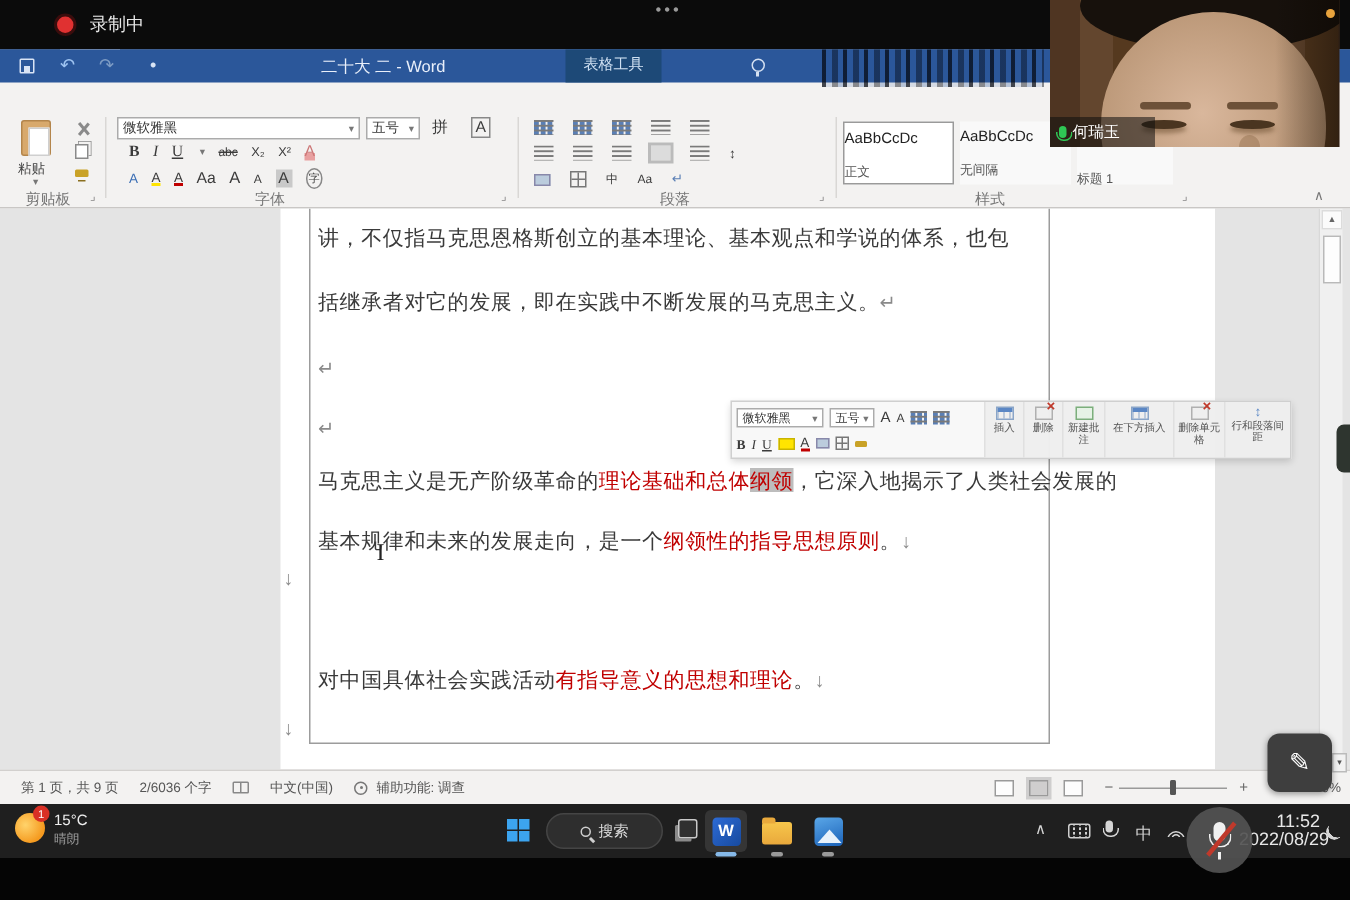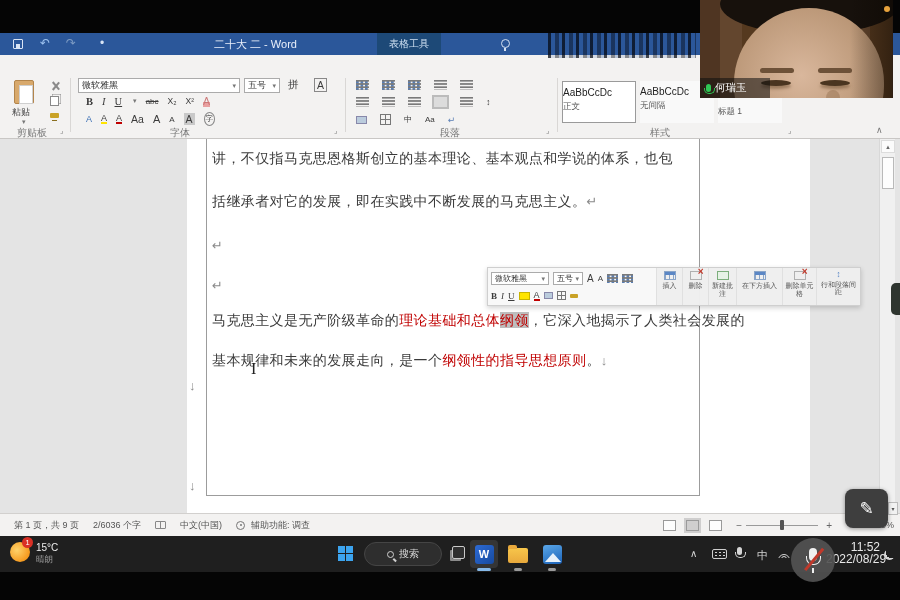--- a/index.html
+++ b/index.html
@@ -48,21 +48,21 @@
   .gi.srf{font-family:"Liberation Serif","DejaVu Serif",serif;}
   .rowi{display:flex;align-items:center;gap:9px;}
   .lines{width:13px;height:10px;background:linear-gradient(to bottom,#7a7a7a 1.5px,transparent 1.5px);background-size:100% 3.2px;}
   .lines.bl{background:linear-gradient(to bottom,#7a7a7a 1.5px,transparent 1.5px),linear-gradient(to right,#5a7fb5 3px,transparent 3px);background-size:100% 3.2px,4.5px 3.2px;}
   .just.sel2{outline:2px solid #bbb;background:#dcdcdc;}
   .bucketic{width:11px;height:8px;background:#bcd;border:1px solid #88a;}
   .bordic{width:11px;height:11px;border:1px solid #777;background:linear-gradient(#777,#777) center/1px 100% no-repeat,linear-gradient(#777,#777) center/100% 1px no-repeat;}
   .stylecard{top:6px;height:42px;background:#f9f9f9;color:#444;}
   .stylecard .pv{font-size:10px;color:#222;display:block;margin-top:5px;}
   .stylecard .pv.big{font-size:19px;letter-spacing:0;color:#1f3864;margin-top:0;}
-  .stylecard .nm{font-size:8.5px;color:#555;display:block;margin-top:3px;}
+  .stylecard .nm{font-size:8.5px;color:#555;display:block;margin-top:11px;}
   .stylecard.sel{border:1.5px solid #9a9a9a;background:#fff;}
   .collapse{color:#777;font-size:9px;}
 
   
   #docarea{left:0;top:106px;width:900px;height:374px;background:#e4e4e4;overflow:hidden;}
   #page{left:187px;top:0;width:623px;height:374px;background:#fff;}
   .cellL{left:19px;top:0;width:1px;height:357px;background:#9c9c9c;}
   .cellR{left:512px;top:0;width:1px;height:357px;background:#9c9c9c;}
   .cellB{left:19px;top:356px;width:494px;height:1px;background:#9c9c9c;}
   .dline{position:absolute;left:25px;font-size:14px;color:#3a3a3a;white-space:nowrap;letter-spacing:.4px;}
@@ -157,20 +157,25 @@
   
   #penbtn{left:845px;top:489px;width:43px;height:39px;background:#3e3e3e;border-radius:8px;z-index:65;display:flex;align-items:center;justify-content:center;box-shadow:0 1px 4px rgba(0,0,0,.4);}
   #penbtn span{color:#fff;font-size:17px;transform:rotate(0deg);}
   .pendrop{left:888px;top:502px;width:10px;height:13px;background:#f2f2f2;border:1px solid #bbb;color:#555;font-size:6px;text-align:center;line-height:12px;z-index:64;}
 </style>
 </head>
 <body>
 
 <div id="screen">
 
+  <div id="recbar" class="ab">
+    <div class="recdot ab"></div>
+    <div class="reclabel ab">录制中</div>
+    <div class="topdots ab">•••</div>
+  </div>
 
   <div id="word" class="ab">
 
     <div id="titlebar" class="ab">
       <div class="saveicon ab"></div>
       <div class="qat ab" style="left:40px;color:#9ec3f0;">↶</div>
       <div class="qat ab" style="left:66px;color:#7e9cc4;">↷</div>
       <div class="qat ab" style="left:100px;">•</div>
       <div class="title-text ab">二十大 二 - Word</div>
       <div class="ctxblock ab">表格工具</div>
@@ -305,20 +310,23 @@
         </div>
         <div class="dline" style="top:213px;">
           <span>基本规律和未来的发展走向，是一个</span><span class="red">纲领性的指导思想原则</span><span>。</span><span class="mark">↓</span>
         </div>
         <div class="dline" style="top:173px;">
           <span>马克思主义是无产阶级革命的</span><span class="red">理论基础和总体</span><span class="red selbg">纲领</span><span>，它深入地揭示了人类社会发展的</span>
         </div>
         <div class="caret ab">I</div>
         <div class="dline" style="top:238px;left:2px;">
           <span class="mark">↓</span>
+        </div>
+        <div class="dline" style="top:306px;">
+          <span>对中国具体社会实践活动</span><span class="red">有指导意义的思想和理论</span><span>。</span><span class="mark">↓</span>
         </div>
         <div class="dline" style="top:338px;left:2px;">
           <span class="mark">↓</span>
         </div>
       </div>
 
       <div id="vscroll" class="ab">
         <div class="vup ab">▲</div>
         <div class="vthumb ab"></div>
       </div>

